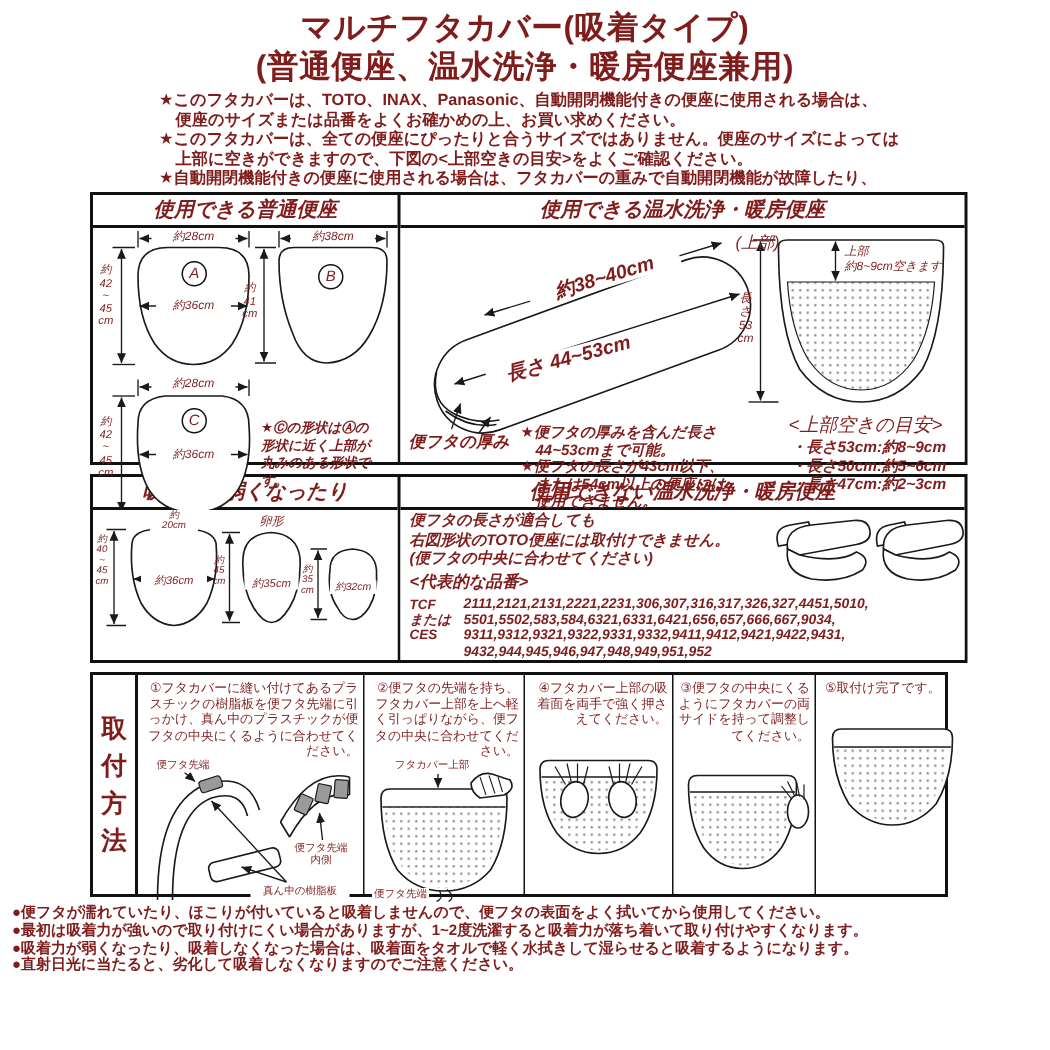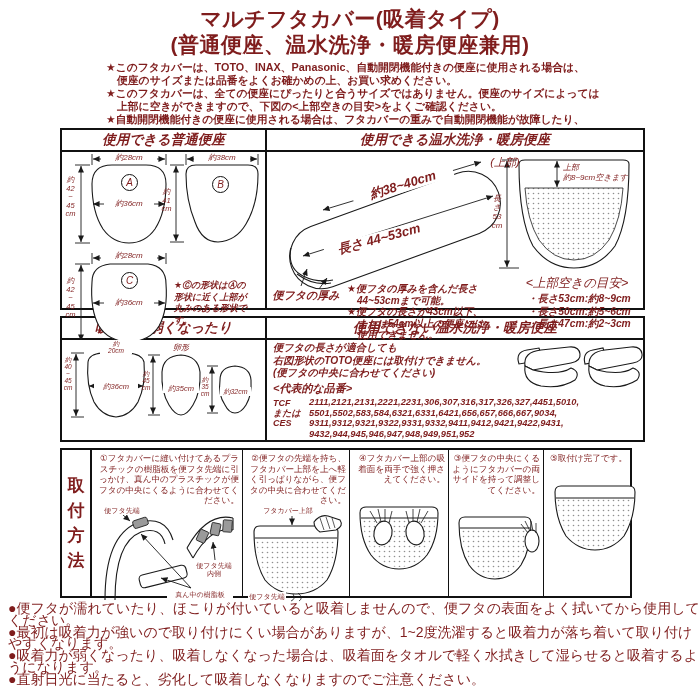--- a/index.html
+++ b/index.html
@@ -25,21 +25,21 @@
         font-size:10px;line-height:15px;text-align:center;background:#fff;}
   .o{stroke:#1a1a1a;stroke-width:1.1;fill:none;}
   .ow{stroke:#1a1a1a;stroke-width:1.1;fill:#fff;}
   .d{stroke:#1a1a1a;stroke-width:0.9;fill:none;}
   .g{fill:#9a9a9a;stroke:#1a1a1a;stroke-width:0.8;}
   .t3lab{width:28px;border-right:2px solid #111;display:flex;align-items:center;justify-content:center;}
   .vert{white-space:pre-line;font-size:17px;font-weight:bold;line-height:25px;text-align:center;}
   .t3c{position:relative;border-right:1.5px solid #111;padding:3px;font-size:0;}
   .t3txt{font-size:8.6px;line-height:10.6px;text-align:right;}
   .diag{position:relative;}
-  .foot{margin:5px 0 0 8px;font-size:14px;line-height:11.8px;font-weight:normal;}
+  .foot{margin:5px 0 0 8px;font-size:10px;line-height:11.8px;font-weight:bold;}
   svg{display:block;}
   .abs{position:absolute;left:0;top:0;}
 </style>
 </head>
 <body>
 
 <div class="page">
 
 <svg width="0" height="0" style="position:absolute">
   <defs>

